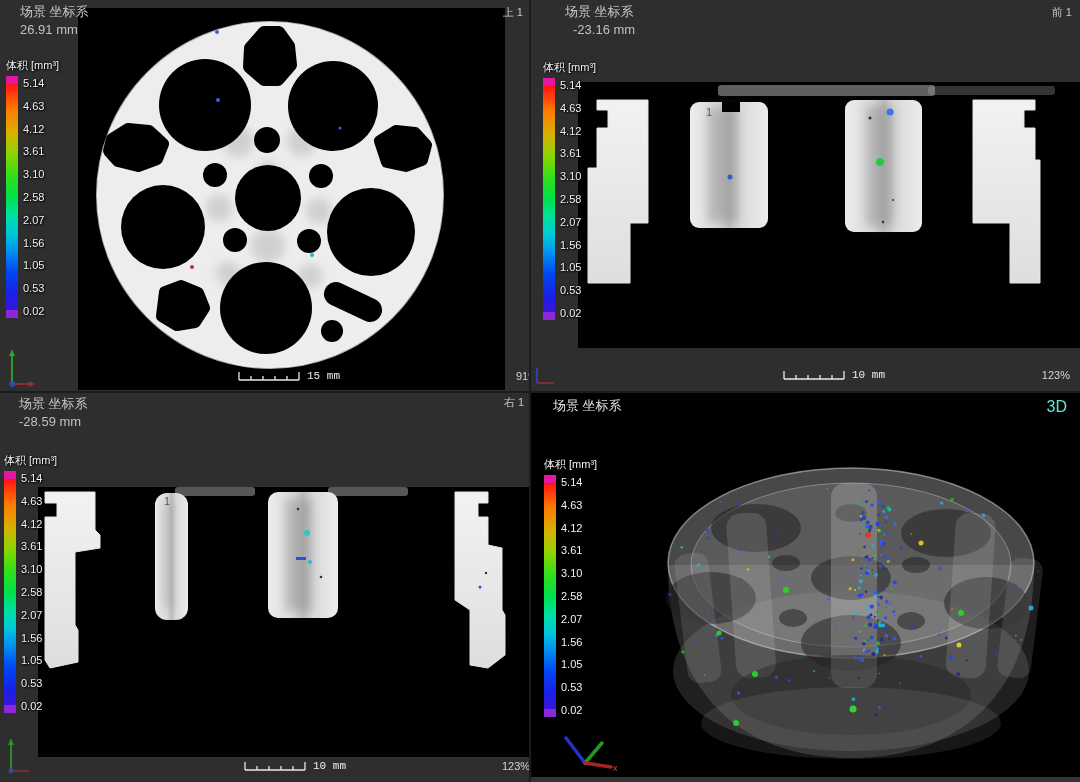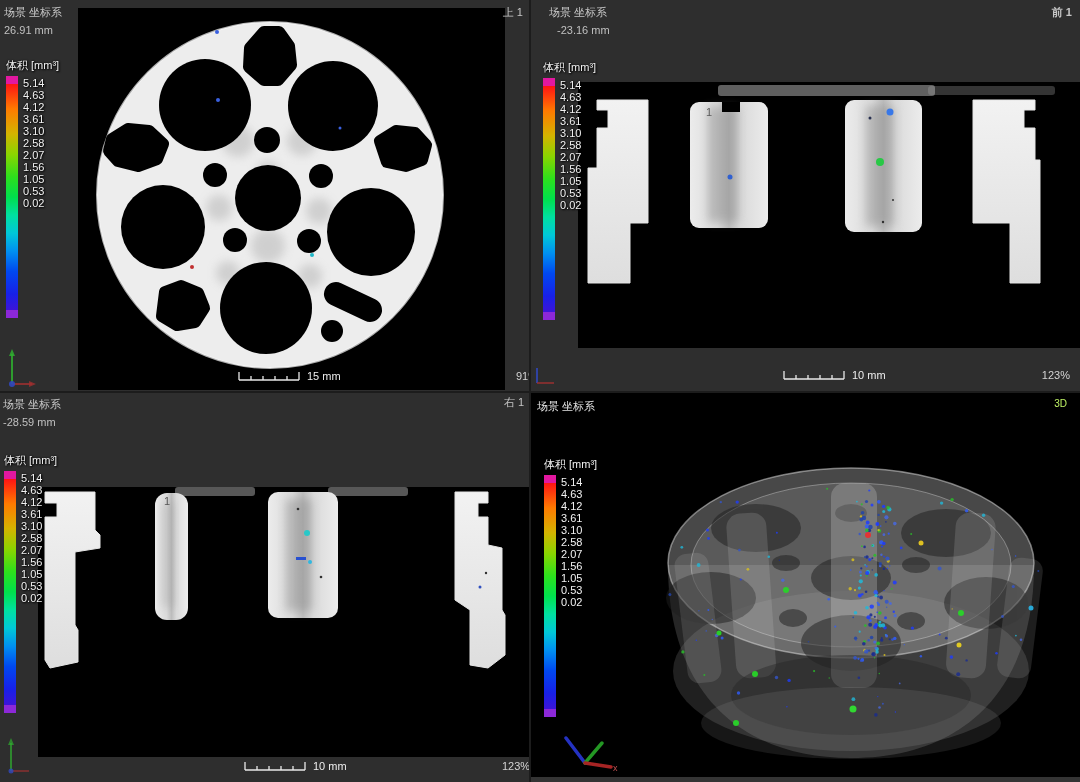--- a/index.html
+++ b/index.html
@@ -1,32 +1,32 @@
 <!DOCTYPE html>
 <html><head>
 <meta charset="utf-8">
 <style>
   html,body{margin:0;padding:0;background:#1a1a1a;}
   #app{position:relative;width:1080px;height:782px;background:#1c1c1c;overflow:hidden;
        font-family:"Liberation Sans",sans-serif;-webkit-font-smoothing:antialiased;}
   .vp{position:absolute;background:#2e2e2e;overflow:hidden;}
   .canvas{position:absolute;background:#000;}
-  .vp-header{position:absolute;color:#c6c6c6;font-size:11px;line-height:18px;z-index:5;}
+  .vp-header{position:absolute;color:#c6c6c6;font-size:13px;line-height:18px;z-index:5;margin-left:16px;}
   .vp-pos{color:#c0c0c0;}
   .orient{position:absolute;color:#c6c6c6;font-size:11px;z-index:6;}
   .zoomlbl{position:absolute;color:#d4d4d4;font-size:11px;z-index:6;}
   .scalebar{position:absolute;display:flex;align-items:center;gap:7px;color:#ededed;
-            font-size:11px;z-index:6;}
+            font-size:11px;z-index:6;font-family:Liberation Mono, monospace;}
   .legend{position:absolute;color:#f2f2f2;font-size:11px;z-index:7;}
   .legend-title{margin:0 0 3px 0;text-shadow:1px 1px 2px #000,0 0 2px #000;white-space:nowrap;}
   .legend-body{display:flex;gap:5px;}
   .barwrap{display:flex;flex-direction:column;width:12px;}
   .cap{width:12px;height:8px;}
   .gradbar{width:12px;height:226px;}
-  .legend-labels{display:flex;flex-direction:column;justify-content:flex-start;
+  .legend-labels{display:flex;flex-direction:column;justify-content:space-between;
                  height:240px;padding-top:1px;text-shadow:1px 1px 2px #000,0 0 2px #000;}
   .axisglyph{position:absolute;z-index:6;}
   .bottom-strip{position:absolute;left:0;bottom:0;width:100%;height:5px;background:#343434;}
 </style>
 </head>
 <body>
 
 <div id="app">
 
   <div class="vp" style="left:0;top:0;width:529px;height:391px;">
@@ -169,21 +169,21 @@
           <circle cx="152" cy="95" r="2.5" fill="#3060d0"></circle>
           <circle cx="305" cy="140" r="1.2" fill="#303030"></circle>
           <circle cx="315" cy="118" r="1" fill="#303030"></circle>
         </g>
       </svg>
     </div>
     <div class="vp-header" style="left:18px;top:3px;">
       <div>场景 坐标系</div>
       <div class="vp-pos" style="margin-left:8px;text-align:right;">-23.16 mm</div>
     </div>
-    <div class="orient" style="right:8px;top:5px;font-weight:bold;">前 1</div>
+    <div class="orient" style="right:8px;top:5px;">前 1</div>
     <div class="legend" style="left:12px;top:60px;">
       <div class="legend-title">体积 [mm³]</div>
       <div class="legend-body">
         <div class="barwrap">
           <div class="cap cap-top" style="background: rgb(226, 24, 160);"></div>
           <div class="gradbar" style="background: linear-gradient(rgb(255, 20, 20) 0%, rgb(255, 122, 0) 11%, rgb(212, 180, 0) 22%, rgb(140, 212, 0) 31%, rgb(46, 224, 28) 41%, rgb(0, 224, 76) 50%, rgb(0, 224, 160) 58%, rgb(0, 200, 216) 66%, rgb(0, 144, 240) 74%, rgb(0, 72, 240) 83%, rgb(24, 32, 232) 93%, rgb(60, 20, 216) 100%);"></div>
           <div class="cap cap-bottom" style="background: rgb(140, 40, 216);"></div>
         </div>
         <div class="legend-labels">
             <span>5.14</span>
@@ -540,21 +540,21 @@
             <circle cx="430.0" cy="220.0" r="3.0" fill="#28d428" opacity="0.95"></circle>
             <circle cx="500.0" cy="215.0" r="2.5" fill="#28b0e0" opacity="0.95"></circle>
             <circle cx="188.0" cy="240.0" r="2.5" fill="#28d428" opacity="0.95"></circle>
             <circle cx="205.0" cy="330.0" r="3.0" fill="#28d428" opacity="0.95"></circle>
           </g>
       </svg>
     </div>
     <div class="vp-header" style="left:6px;top:4px;">
       <div style="color:#e2e2e2;">场景 坐标系</div>
     </div>
-    <div class="orient" style="right:13px;top:5px;font-size:10px;color:#bef264;">3D</div>
+    <div class="orient" style="right:13px;top:5px;font-size:16px;color:#5eead4;">3D</div>
     <div class="legend" style="left:13px;top:64px;">
       <div class="legend-title">体积 [mm³]</div>
       <div class="legend-body">
         <div class="barwrap">
           <div class="cap cap-top" style="background: rgb(226, 24, 160);"></div>
           <div class="gradbar" style="background: linear-gradient(rgb(255, 20, 20) 0%, rgb(255, 122, 0) 11%, rgb(212, 180, 0) 22%, rgb(140, 212, 0) 31%, rgb(46, 224, 28) 41%, rgb(0, 224, 76) 50%, rgb(0, 224, 160) 58%, rgb(0, 200, 216) 66%, rgb(0, 144, 240) 74%, rgb(0, 72, 240) 83%, rgb(24, 32, 232) 93%, rgb(60, 20, 216) 100%);"></div>
           <div class="cap cap-bottom" style="background: rgb(140, 40, 216);"></div>
         </div>
         <div class="legend-labels">
             <span>5.14</span>

